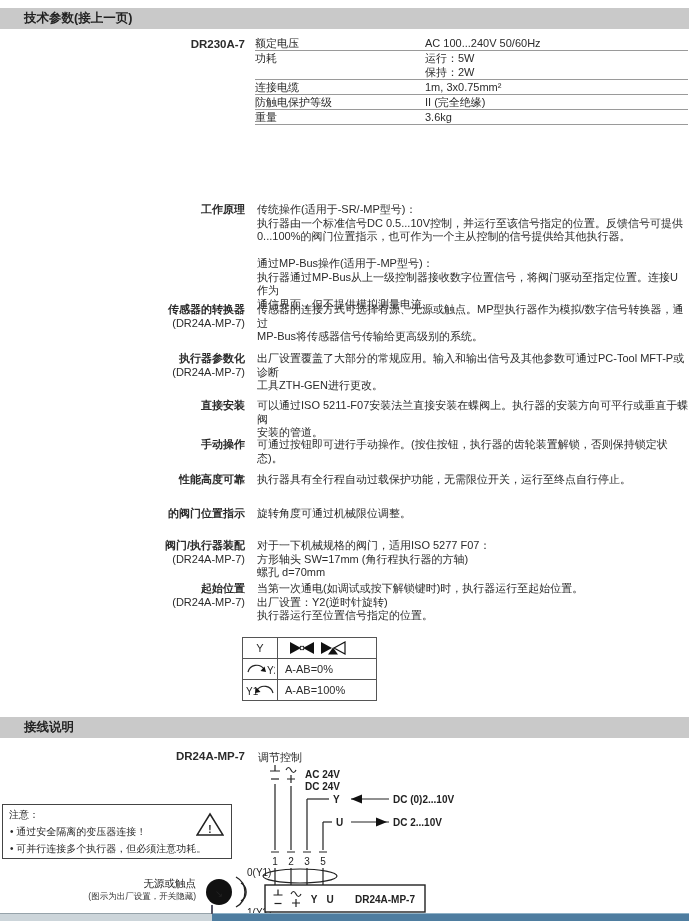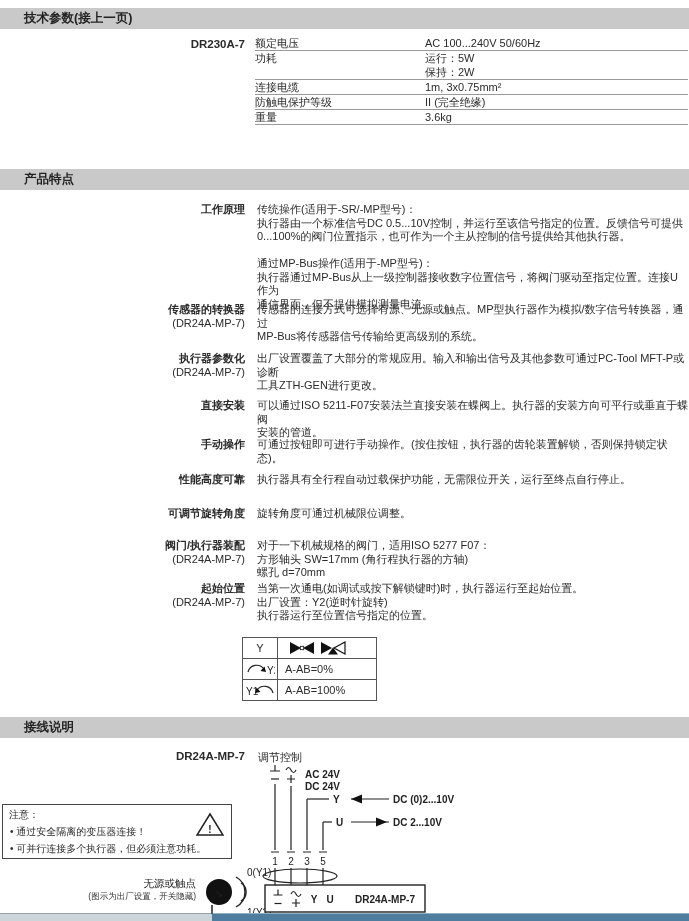--- a/index.html
+++ b/index.html
@@ -72,21 +72,20 @@
     <div class="trow">
       <div class="tl">防触电保护等级</div>
       <div class="tv">II (完全绝缘)</div>
     </div>
     <div class="trow">
       <div class="tl">重量</div>
       <div class="tv">3.6kg</div>
     </div>
   </div>
 
-  <div class="bar" style="top:169px;">产品特点</div>
 
   <div class="feat" style="top:203px;">
     <div class="fl"><span>工作原理</span><div class="sub"></div></div>
     <div class="fb">传统操作(适用于-SR/-MP型号)：
 执行器由一个标准信号DC 0.5...10V控制，并运行至该信号指定的位置。反馈信号可提供
 0...100%的阀门位置指示，也可作为一个主从控制的信号提供给其他执行器。
 
 通过MP-Bus操作(适用于-MP型号)：
 执行器通过MP-Bus从上一级控制器接收数字位置信号，将阀门驱动至指定位置。连接U作为
 通信界面，但不提供模拟测量电流。</div>
@@ -108,21 +107,21 @@
   </div>
   <div class="feat" style="top:438px;">
     <div class="fl"><span>手动操作</span><div class="sub"></div></div>
     <div class="fb">可通过按钮即可进行手动操作。(按住按钮，执行器的齿轮装置解锁，否则保持锁定状态)。</div>
   </div>
   <div class="feat" style="top:473px;">
     <div class="fl"><span>性能高度可靠</span><div class="sub"></div></div>
     <div class="fb">执行器具有全行程自动过载保护功能，无需限位开关，运行至终点自行停止。</div>
   </div>
   <div class="feat" style="top:507px;">
-    <div class="fl"><span>可调节旋转角度</span><div class="sub"></div></div>
+    <div class="fl"><span>的阀门位置指示</span><div class="sub"></div></div>
     <div class="fb">旋转角度可通过机械限位调整。</div>
   </div>
   <div class="feat" style="top:539px;">
     <div class="fl"><span>阀门/执行器装配</span><div class="sub">(DR24A-MP-7)</div></div>
     <div class="fb">对于一下机械规格的阀门，适用ISO 5277 F07：
 方形轴头 SW=17mm (角行程执行器的方轴)
 螺孔 d=70mm</div>
   </div>
   <div class="feat" style="top:582px;">
     <div class="fl"><span>起始位置</span><div class="sub">(DR24A-MP-7)</div></div>

